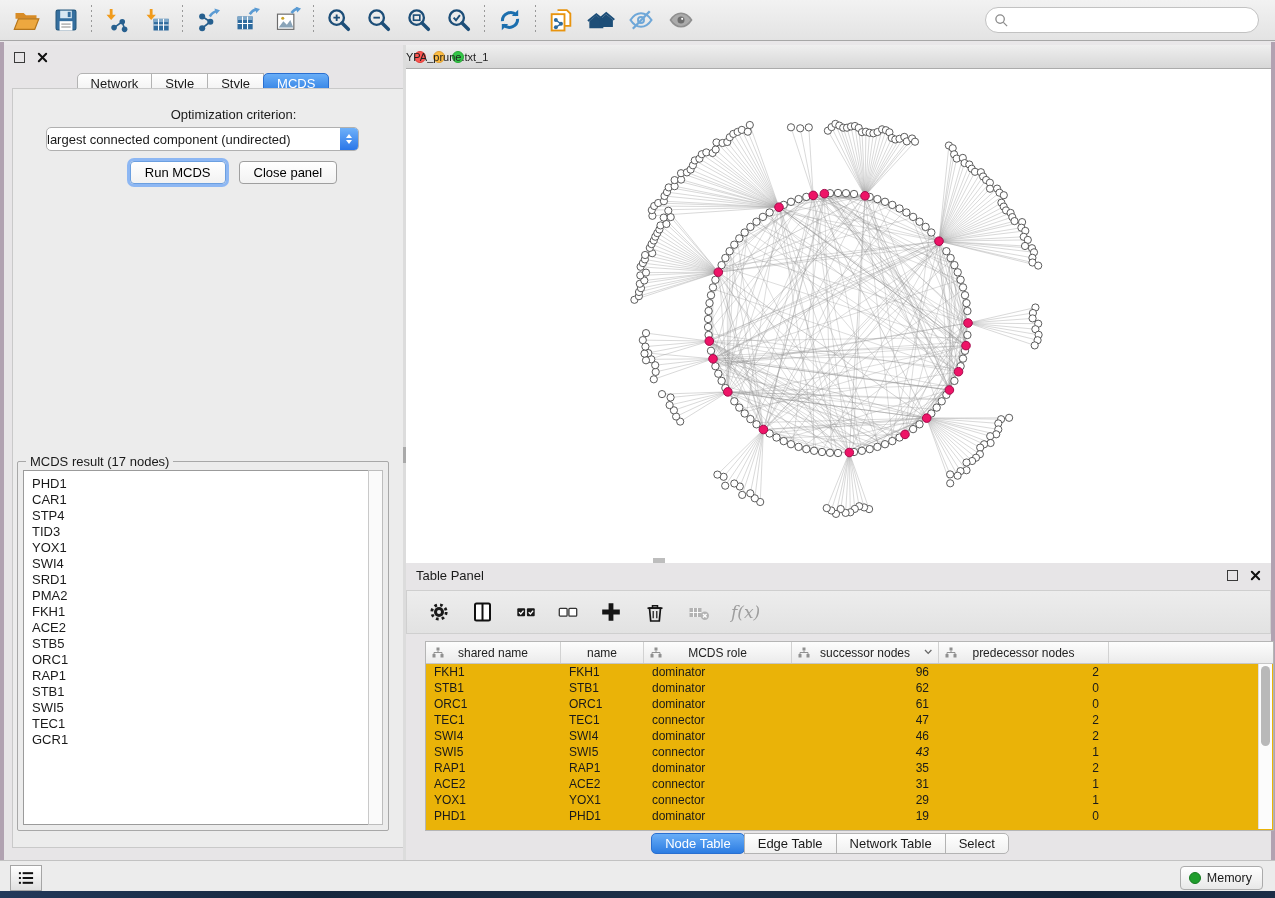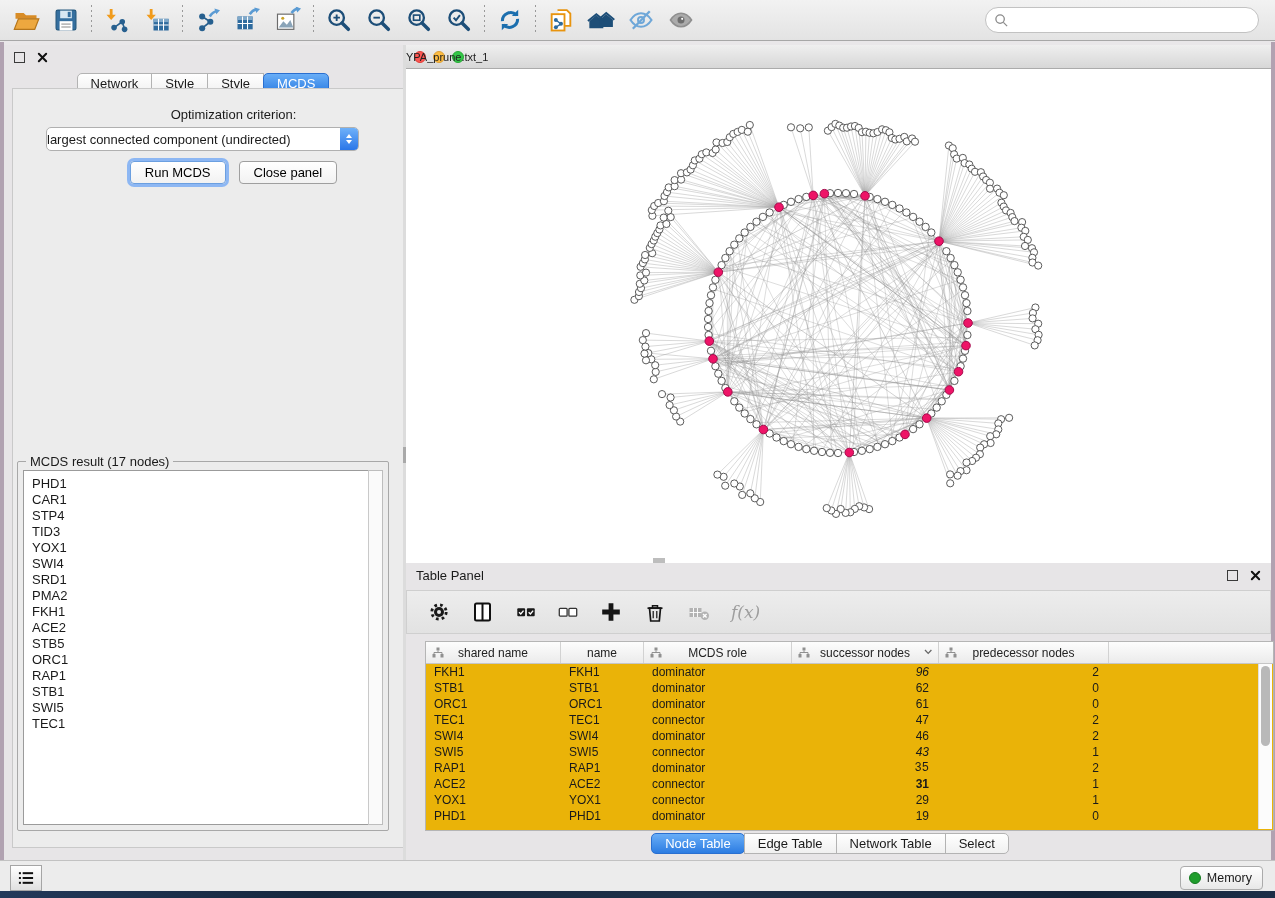--- a/index.html
+++ b/index.html
@@ -299,20 +299,21 @@
             <div class="list-item">SRD1</div>
             <div class="list-item">PMA2</div>
             <div class="list-item">FKH1</div>
             <div class="list-item">ACE2</div>
             <div class="list-item">STB5</div>
             <div class="list-item">ORC1</div>
             <div class="list-item">RAP1</div>
             <div class="list-item">STB1</div>
             <div class="list-item">SWI5</div>
             <div class="list-item">TEC1</div>
+            <div class="list-item">GCR1</div>
           </div>
         <div class="gb-track"></div>
       </div>
     </div>
   </div>
 
   <div class="vdivider">
       <div class="handle"></div>
     </div>
 
@@ -1150,21 +1151,21 @@
             </svg>
             <span>predecessor nodes</span>
           </div>
           <div class="th" style="flex: 1 1 0%; border-right: none;"></div>
         </div>
       <div>
           <div class="trow">
             <div class="td left" style="width: 135px;">FKH1</div>
             <div class="td left" style="width: 83px;">FKH1</div>
             <div class="td left" style="width: 148px;">dominator</div>
-            <div class="td right" style="width: 147px; font-style: italic;">96</div>
+            <div class="td right" style="width: 147px;">96</div>
             <div class="td right" style="width: 170px;">2</div>
           </div>
           <div class="trow">
             <div class="td left" style="width: 135px;">STB1</div>
             <div class="td left" style="width: 83px;">STB1</div>
             <div class="td left" style="width: 148px;">dominator</div>
             <div class="td right" style="width: 147px;">62</div>
             <div class="td right" style="width: 170px;">0</div>
           </div>
           <div class="trow">
@@ -1192,28 +1193,28 @@
             <div class="td left" style="width: 135px;">SWI5</div>
             <div class="td left" style="width: 83px;">SWI5</div>
             <div class="td left" style="width: 148px;">connector</div>
             <div class="td right" style="width: 147px; font-style: italic;">43</div>
             <div class="td right" style="width: 170px;">1</div>
           </div>
           <div class="trow">
             <div class="td left" style="width: 135px;">RAP1</div>
             <div class="td left" style="width: 83px;">RAP1</div>
             <div class="td left" style="width: 148px;">dominator</div>
-            <div class="td right" style="width: 147px; font-family: Liberation Mono, monospace;">35</div>
+            <div class="td right" style="width: 147px;">35</div>
             <div class="td right" style="width: 170px;">2</div>
           </div>
           <div class="trow">
             <div class="td left" style="width: 135px;">ACE2</div>
             <div class="td left" style="width: 83px;">ACE2</div>
             <div class="td left" style="width: 148px;">connector</div>
-            <div class="td right" style="width: 147px; font-weight: bold;">31</div>
+            <div class="td right" style="width: 147px;">31</div>
             <div class="td right" style="width: 170px;">1</div>
           </div>
           <div class="trow">
             <div class="td left" style="width: 135px;">YOX1</div>
             <div class="td left" style="width: 83px;">YOX1</div>
             <div class="td left" style="width: 148px;">connector</div>
             <div class="td right" style="width: 147px;">29</div>
             <div class="td right" style="width: 170px;">1</div>
           </div>
           <div class="trow">

